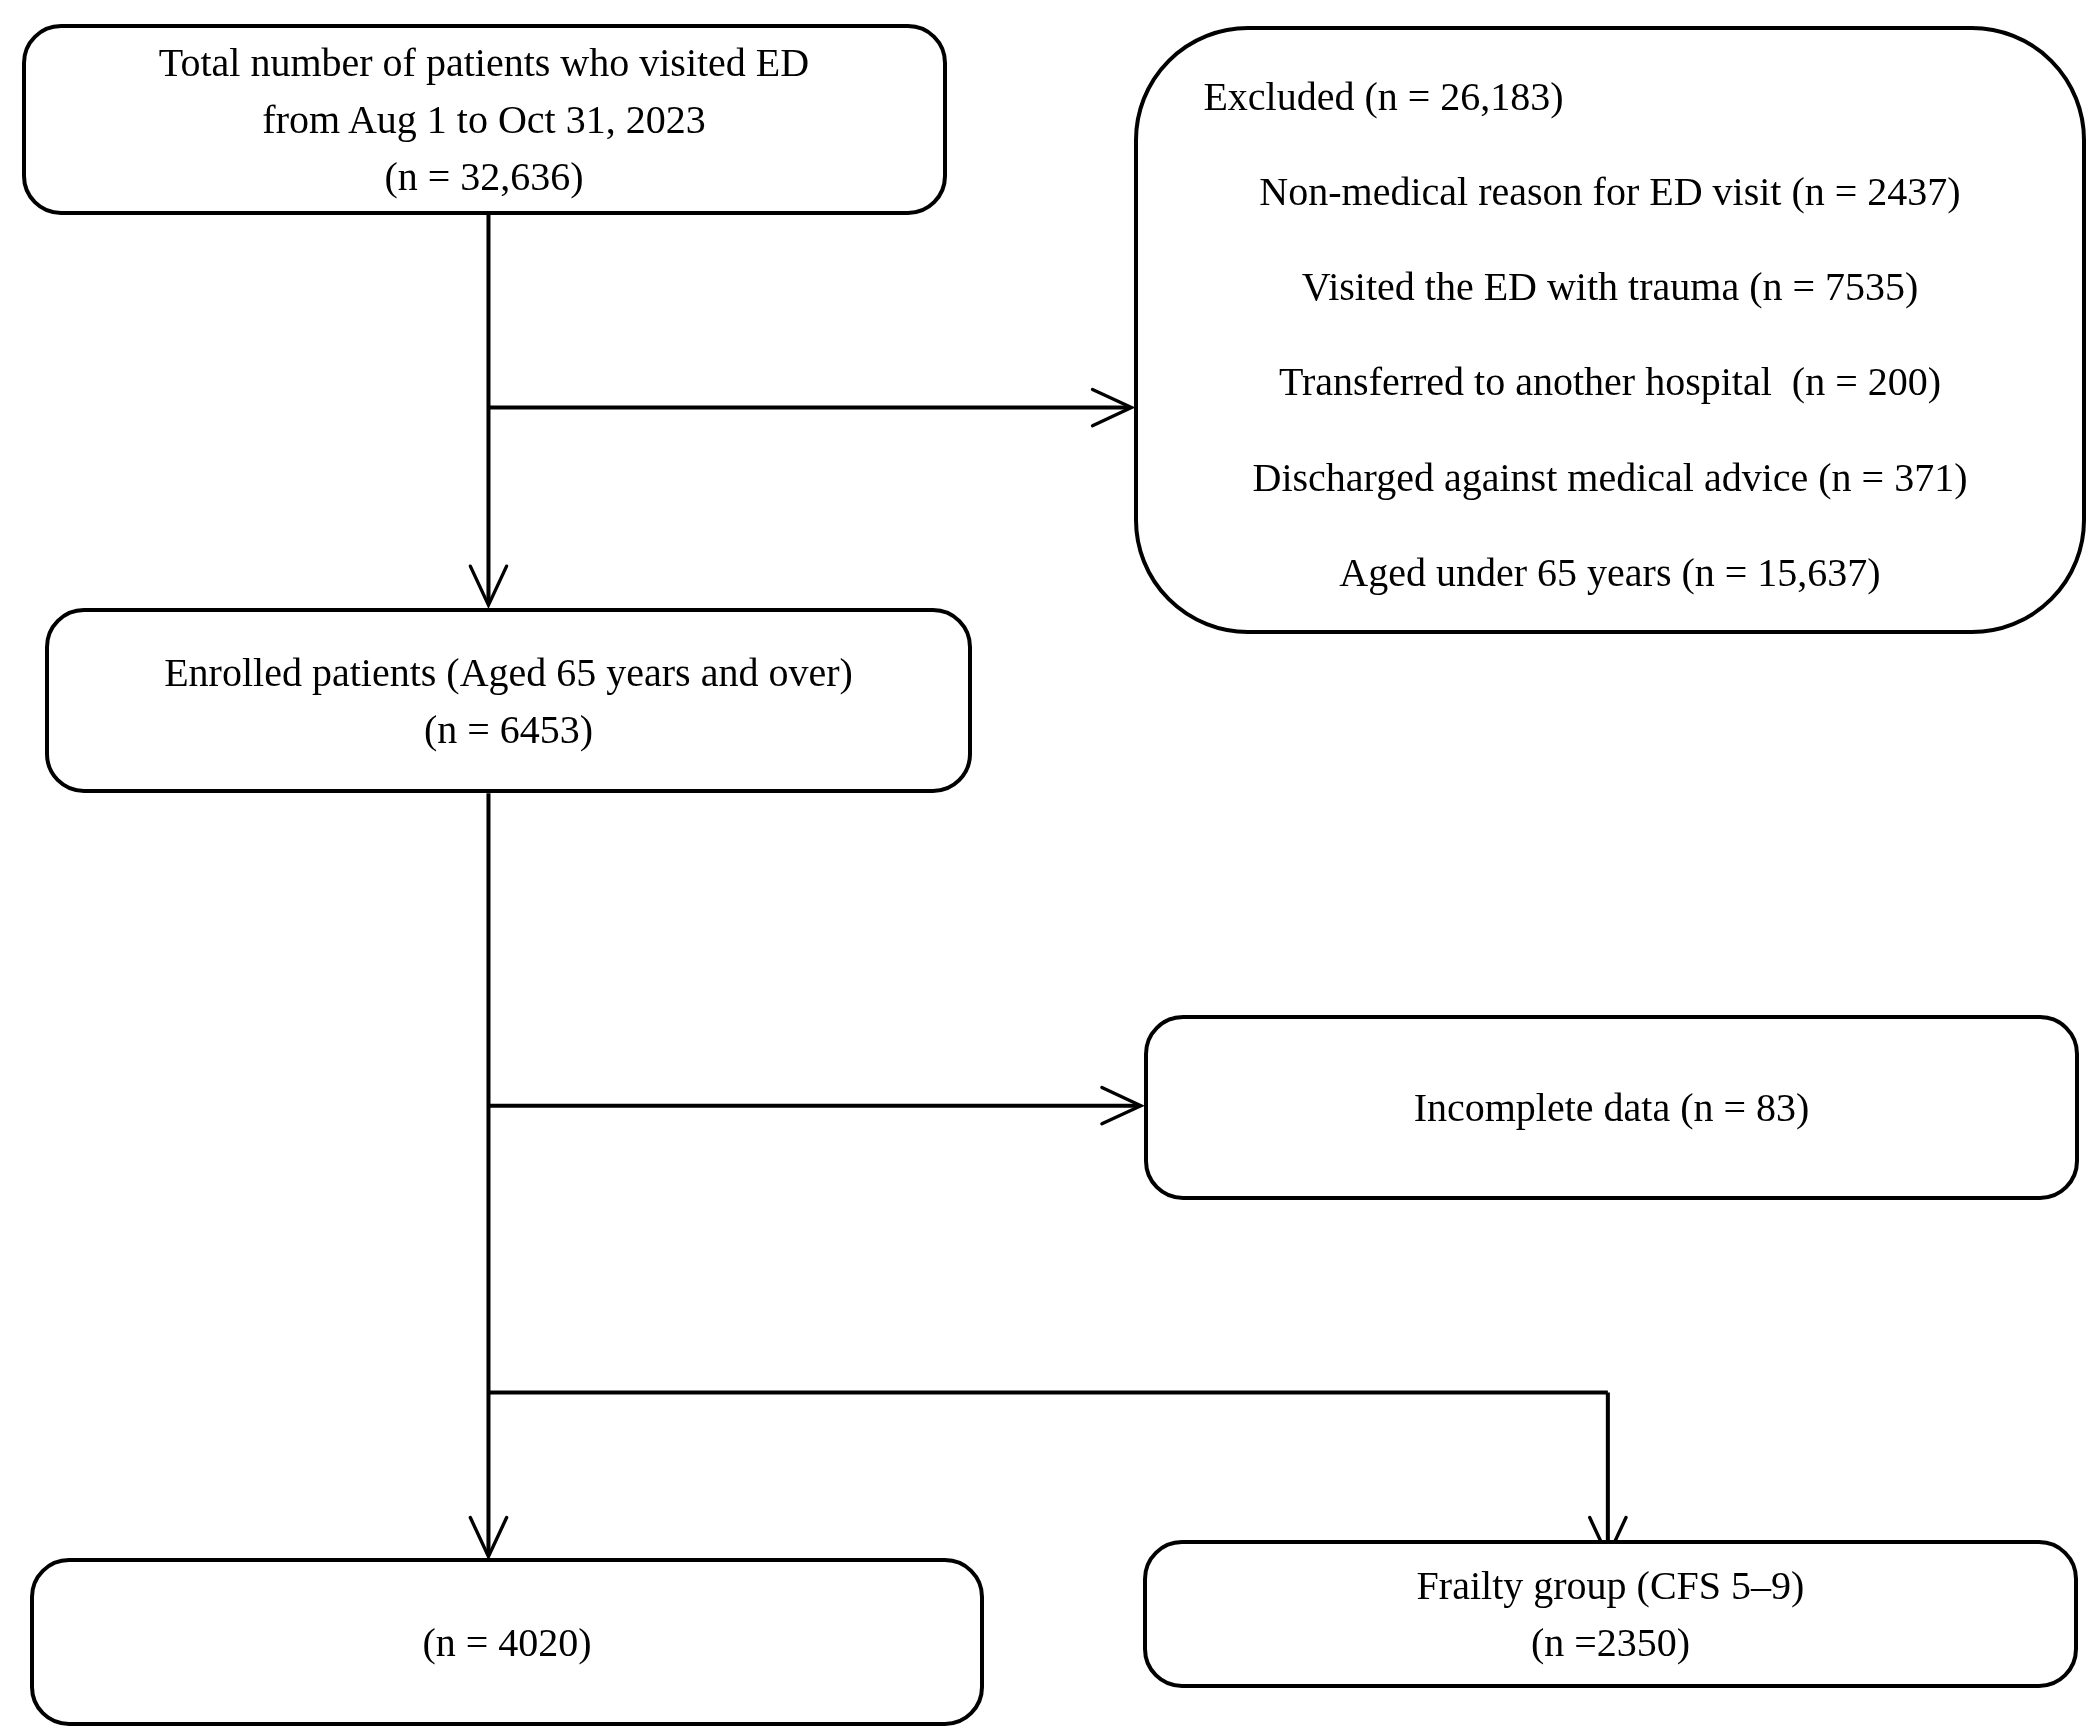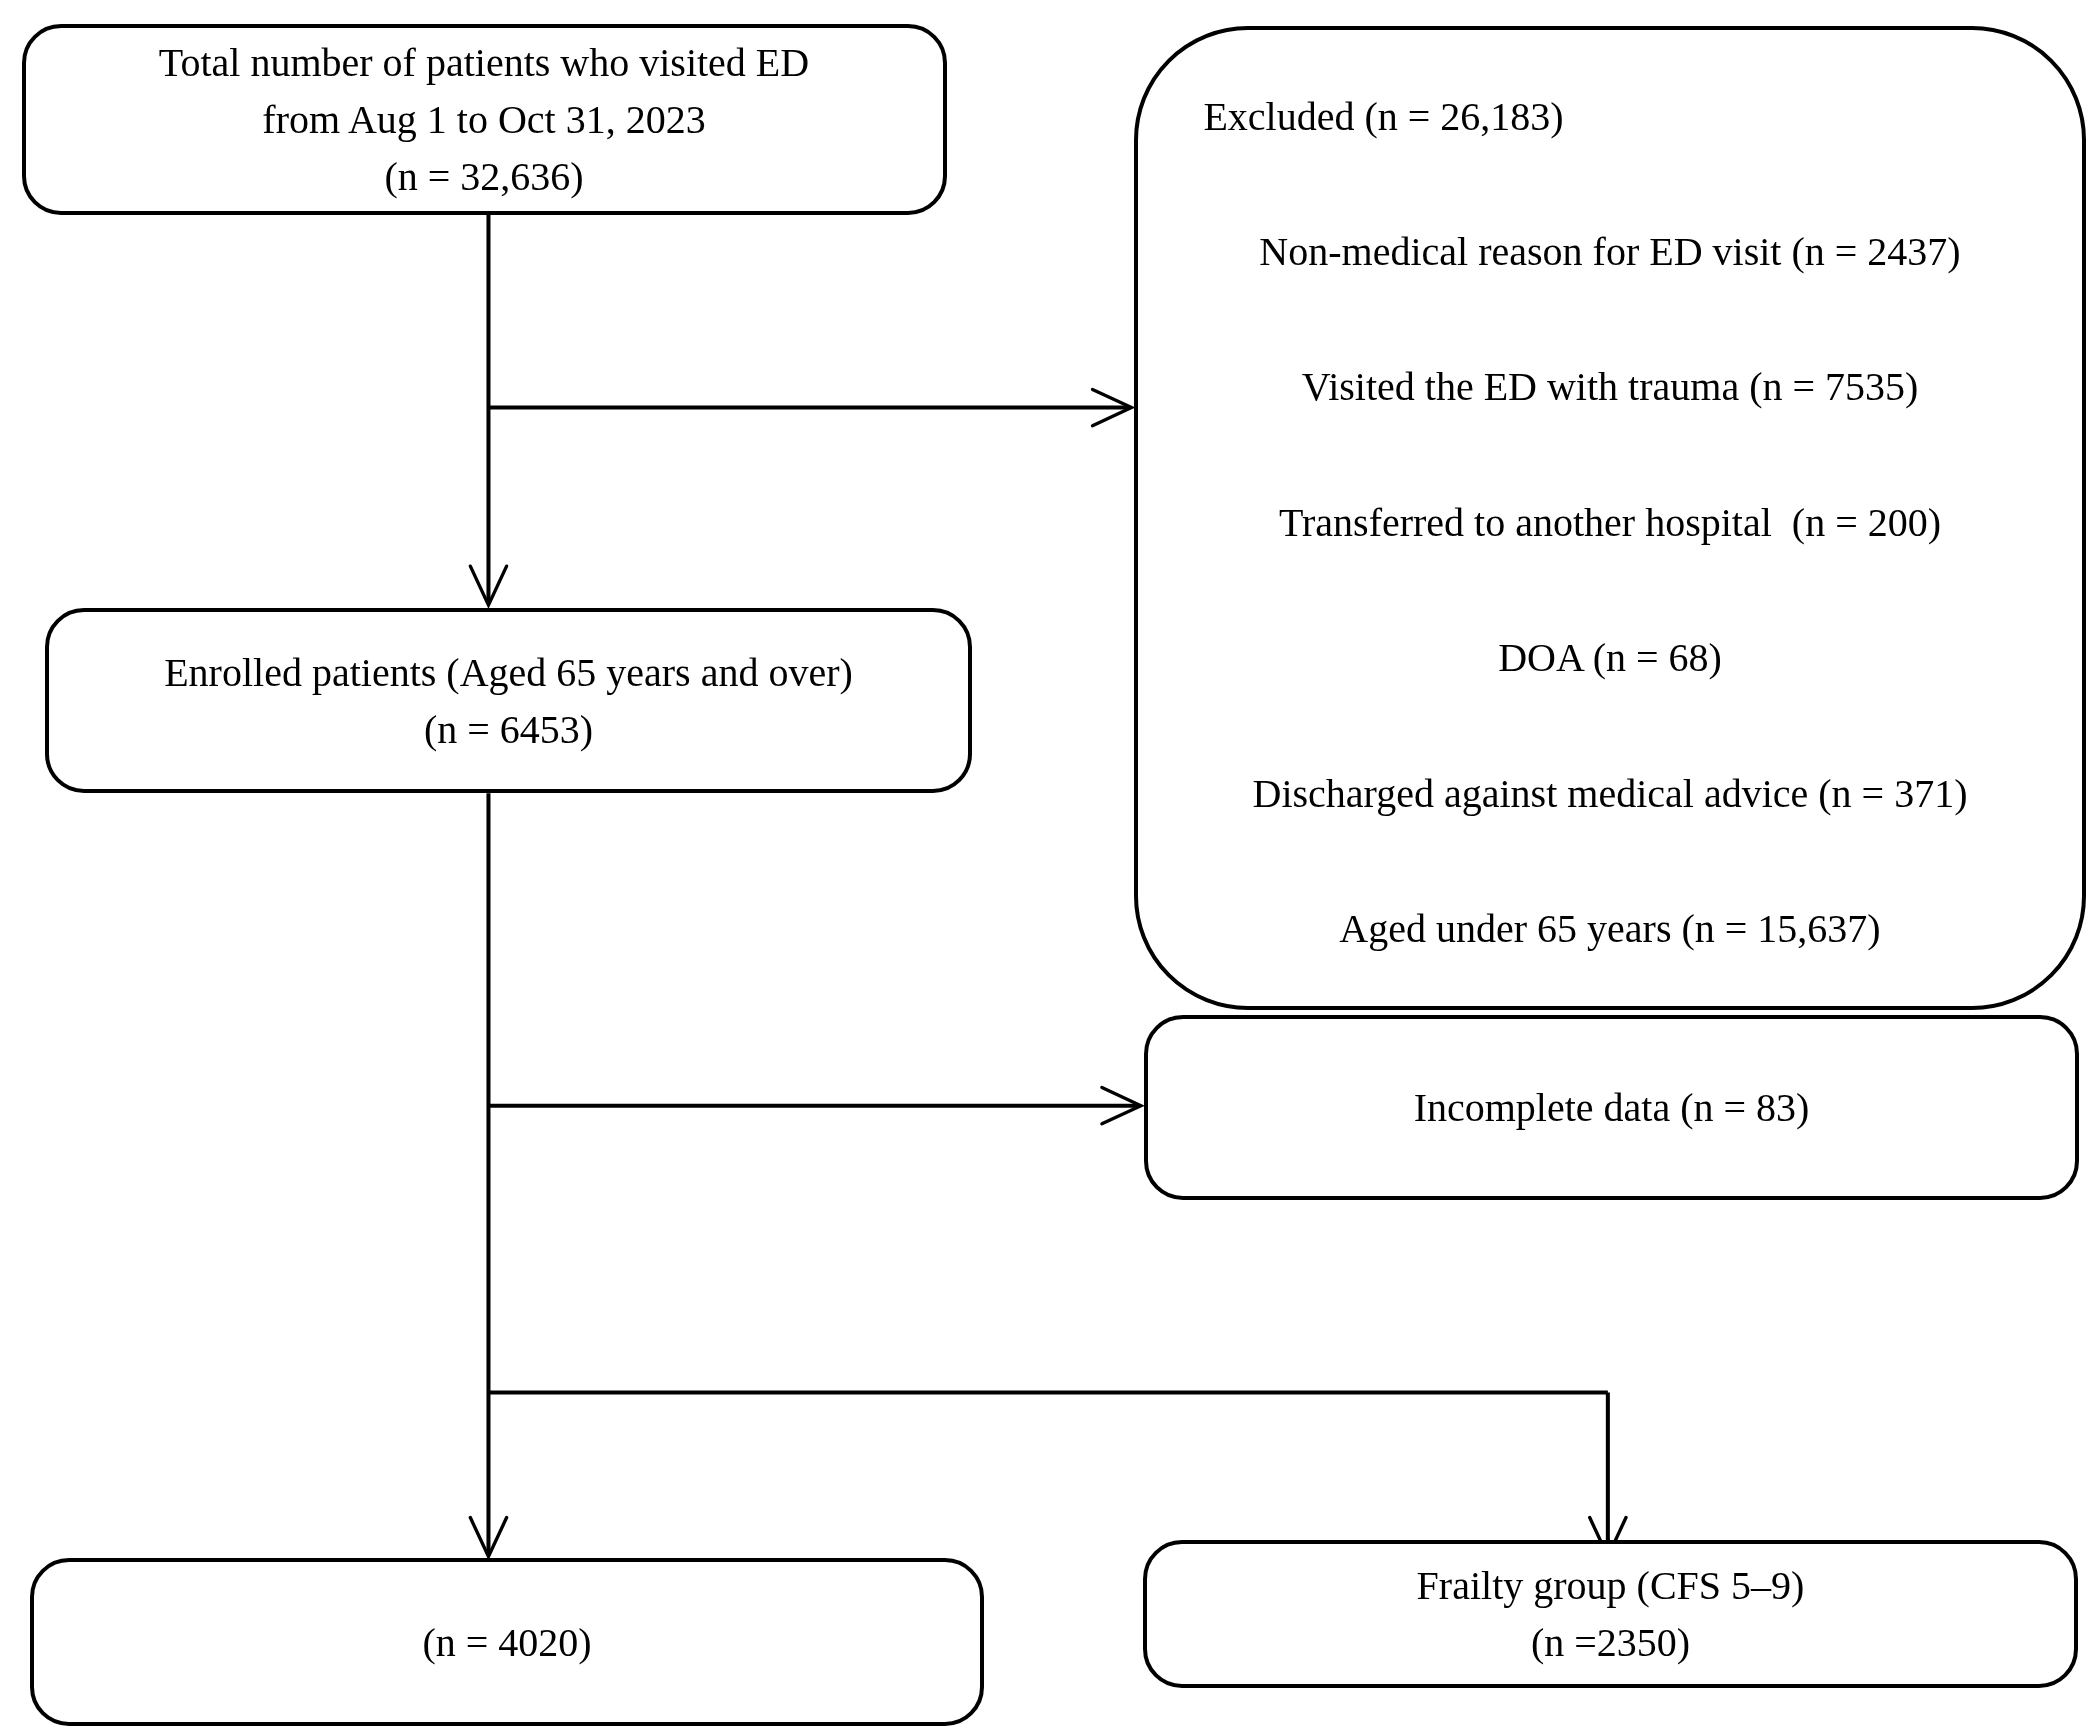--- a/index.html
+++ b/index.html
@@ -44,21 +44,21 @@
   }
   #box-total      { left: 21.5px;   top: 24px;   width: 925px; height: 191px; }
   #box-enrolled   { left: 30px;   top: 608px;  width: 927px; height: 185px; margin-left: 15px; }
   #box-incomplete { left: 1144px; top: 1015px; width: 935px; height: 185px; }
   #box-nonfrailty { left: 30px;   top: 1558px; width: 954px; height: 168px; }
   #box-frailty    { left: 1143px; top: 1540px; width: 935px; height: 148px; justify-content: center; }
   #box-excluded {
     left: 1134px;
     top: 25.5px;
     width: 952px;
-    height: 984px;
+    height: 608px;
     border-radius: 114px;
     align-items: stretch;
     justify-content: flex-start;
     padding: 19px 13.4px 9.4px 13.4px;
   }
   .exc-item {
     flex: 1 1 0;
     display: flex;
     align-items: center;
     justify-content: center;
@@ -103,21 +103,20 @@
     <span class="line">Total number of patients who visited ED</span>
     <span class="line">from Aug 1 to Oct 31, 2023</span>
     <span class="line">(n = 32,636)</span>
   </div>
 
   <div class="box" id="box-excluded">
     <div class="exc-item exc-title">Excluded (n = 26,183)</div>
     <div class="exc-item">Non-medical reason for ED visit (n = 2437)</div>
     <div class="exc-item">Visited the ED with trauma (n = 7535)</div>
     <div class="exc-item">Transferred to another hospital  (n = 200)</div>
-    <div class="exc-item">DOA (n = 68)</div>
     <div class="exc-item">Discharged against medical advice (n = 371)</div>
     <div class="exc-item">Aged under 65 years (n = 15,637)</div>
   </div>
 
   <div class="box" id="box-enrolled">
     <span class="line">Enrolled patients (Aged 65 years and over)</span>
     <span class="line">(n = 6453)</span>
   </div>
 
   <div class="box" id="box-incomplete">

